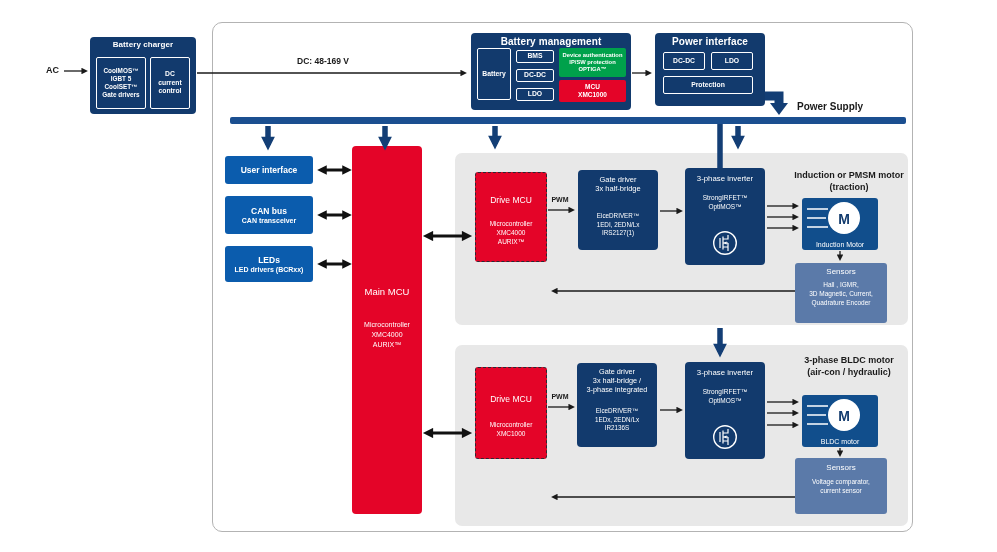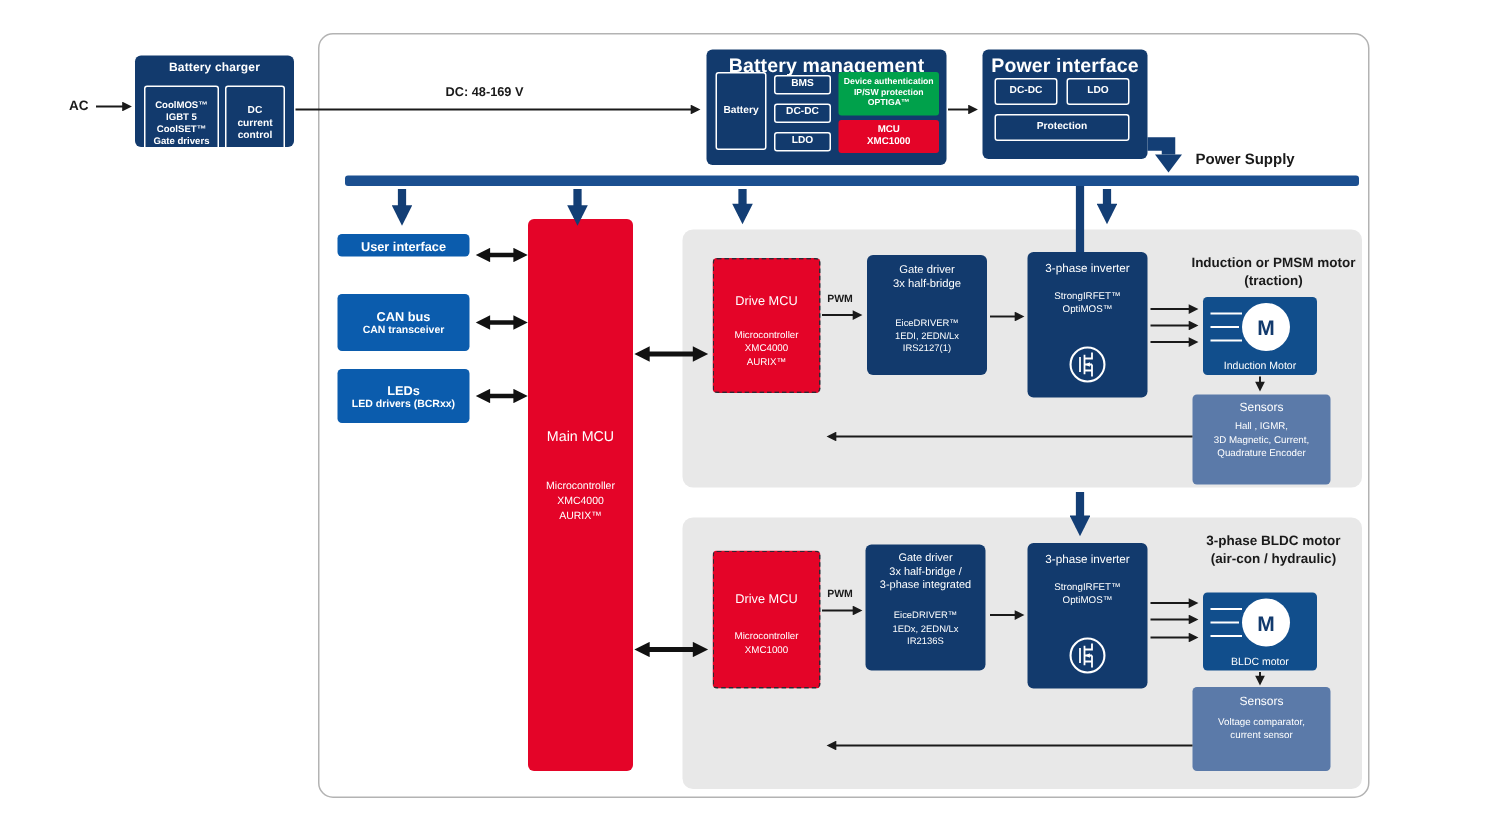--- a/index.html
+++ b/index.html
@@ -7,21 +7,21 @@
     --green:#00a14b; --slate:#5b7aa9; --bus:#1b4f90; --arrow-navy:#133e75; --section-bg:#e8e8e8;
   }
   html,body{margin:0;padding:0}
   body{width:997px;height:552px;position:relative;background:#fff;
        font-family:"Liberation Sans",sans-serif;overflow:hidden;color:#1a1a1a}
   .abs{position:absolute;box-sizing:border-box}
   .pre{white-space:pre-line}
   .container{border:1.5px solid #b3b3b3;border-radius:10px;background:#fff}
   .navy{background:var(--navy);border-radius:4px;color:#fff}
   .bt{position:absolute;left:0;right:0;top:3px;text-align:center;font-weight:bold;
-      font-size:13px;color:#fff;letter-spacing:.1px}
+      font-size:10px;color:#fff;letter-spacing:.1px}
   .wbox{position:absolute;box-sizing:border-box;border:1px solid #fff;border-radius:2px;color:#fff;
         font-weight:bold;display:flex;align-items:center;justify-content:center;text-align:center;
         font-size:6.8px;line-height:1.25;white-space:pre-line}
   .flat{border:none;border-radius:2px}
   .periph{background:var(--bright-blue);border-radius:3px;color:#fff;display:flex;flex-direction:column;
           align-items:center;justify-content:center;text-align:center}
   .periph .t{font-size:8.5px;font-weight:bold}
   .periph .s{font-size:7px;font-weight:bold;margin-top:1px}
   .redblk{background:var(--red);border-radius:4px;color:#fff}
   .dashed{border:1.6px dashed #2a2a33;border-radius:3px}
@@ -35,21 +35,21 @@
 </head>
 <body>
 
 <div class="abs container" style="left:212px;top:22px;width:701px;height:510px"></div>
 
 <div class="abs graysec" style="left:455px;top:153px;width:453px;height:172px"></div>
 <div class="abs graysec" style="left:455px;top:345px;width:453px;height:181px"></div>
 
 <div class="abs blabel" style="left:46px;top:65px;font-size:9px">AC</div>
 
-<div class="abs navy" style="left:90px;top:37px;width:106px;height:61px">
+<div class="abs navy" style="left:90px;top:37px;width:106px;height:77px">
   <div class="bt" style="font-size:8px">Battery charger</div>
   <div class="wbox" style="left:6px;top:20px;width:50px;height:52px;font-size:6.4px">CoolMOS™
 IGBT 5
 CoolSET™
 Gate drivers</div>
   <div class="wbox" style="left:60px;top:20px;width:40px;height:52px">DC
 current
 control</div>
 </div>
 
@@ -70,21 +70,21 @@
 
 <div class="abs navy" style="left:655px;top:33px;width:110px;height:73px">
   <div class="bt">Power interface</div>
   <div class="wbox" style="left:8px;top:19px;width:42px;height:18px">DC-DC</div>
   <div class="wbox" style="left:56px;top:19px;width:42px;height:18px">LDO</div>
   <div class="wbox" style="left:8px;top:43px;width:90px;height:18px">Protection</div>
 </div>
 
 <div class="abs blabel" style="left:797px;top:101px;font-size:10px">Power Supply</div>
 
-<div class="abs periph" style="left:225px;top:156px;width:88px;height:15px">
+<div class="abs periph" style="left:225px;top:156px;width:88px;height:28px">
   <div class="t">User interface</div>
 </div>
 <div class="abs periph" style="left:225px;top:196px;width:88px;height:38px">
   <div class="t">CAN bus</div>
   <div class="s">CAN transceiver</div>
 </div>
 <div class="abs periph" style="left:225px;top:246px;width:88px;height:36px">
   <div class="t">LEDs</div>
   <div class="s">LED drivers (BCRxx)</div>
 </div>

